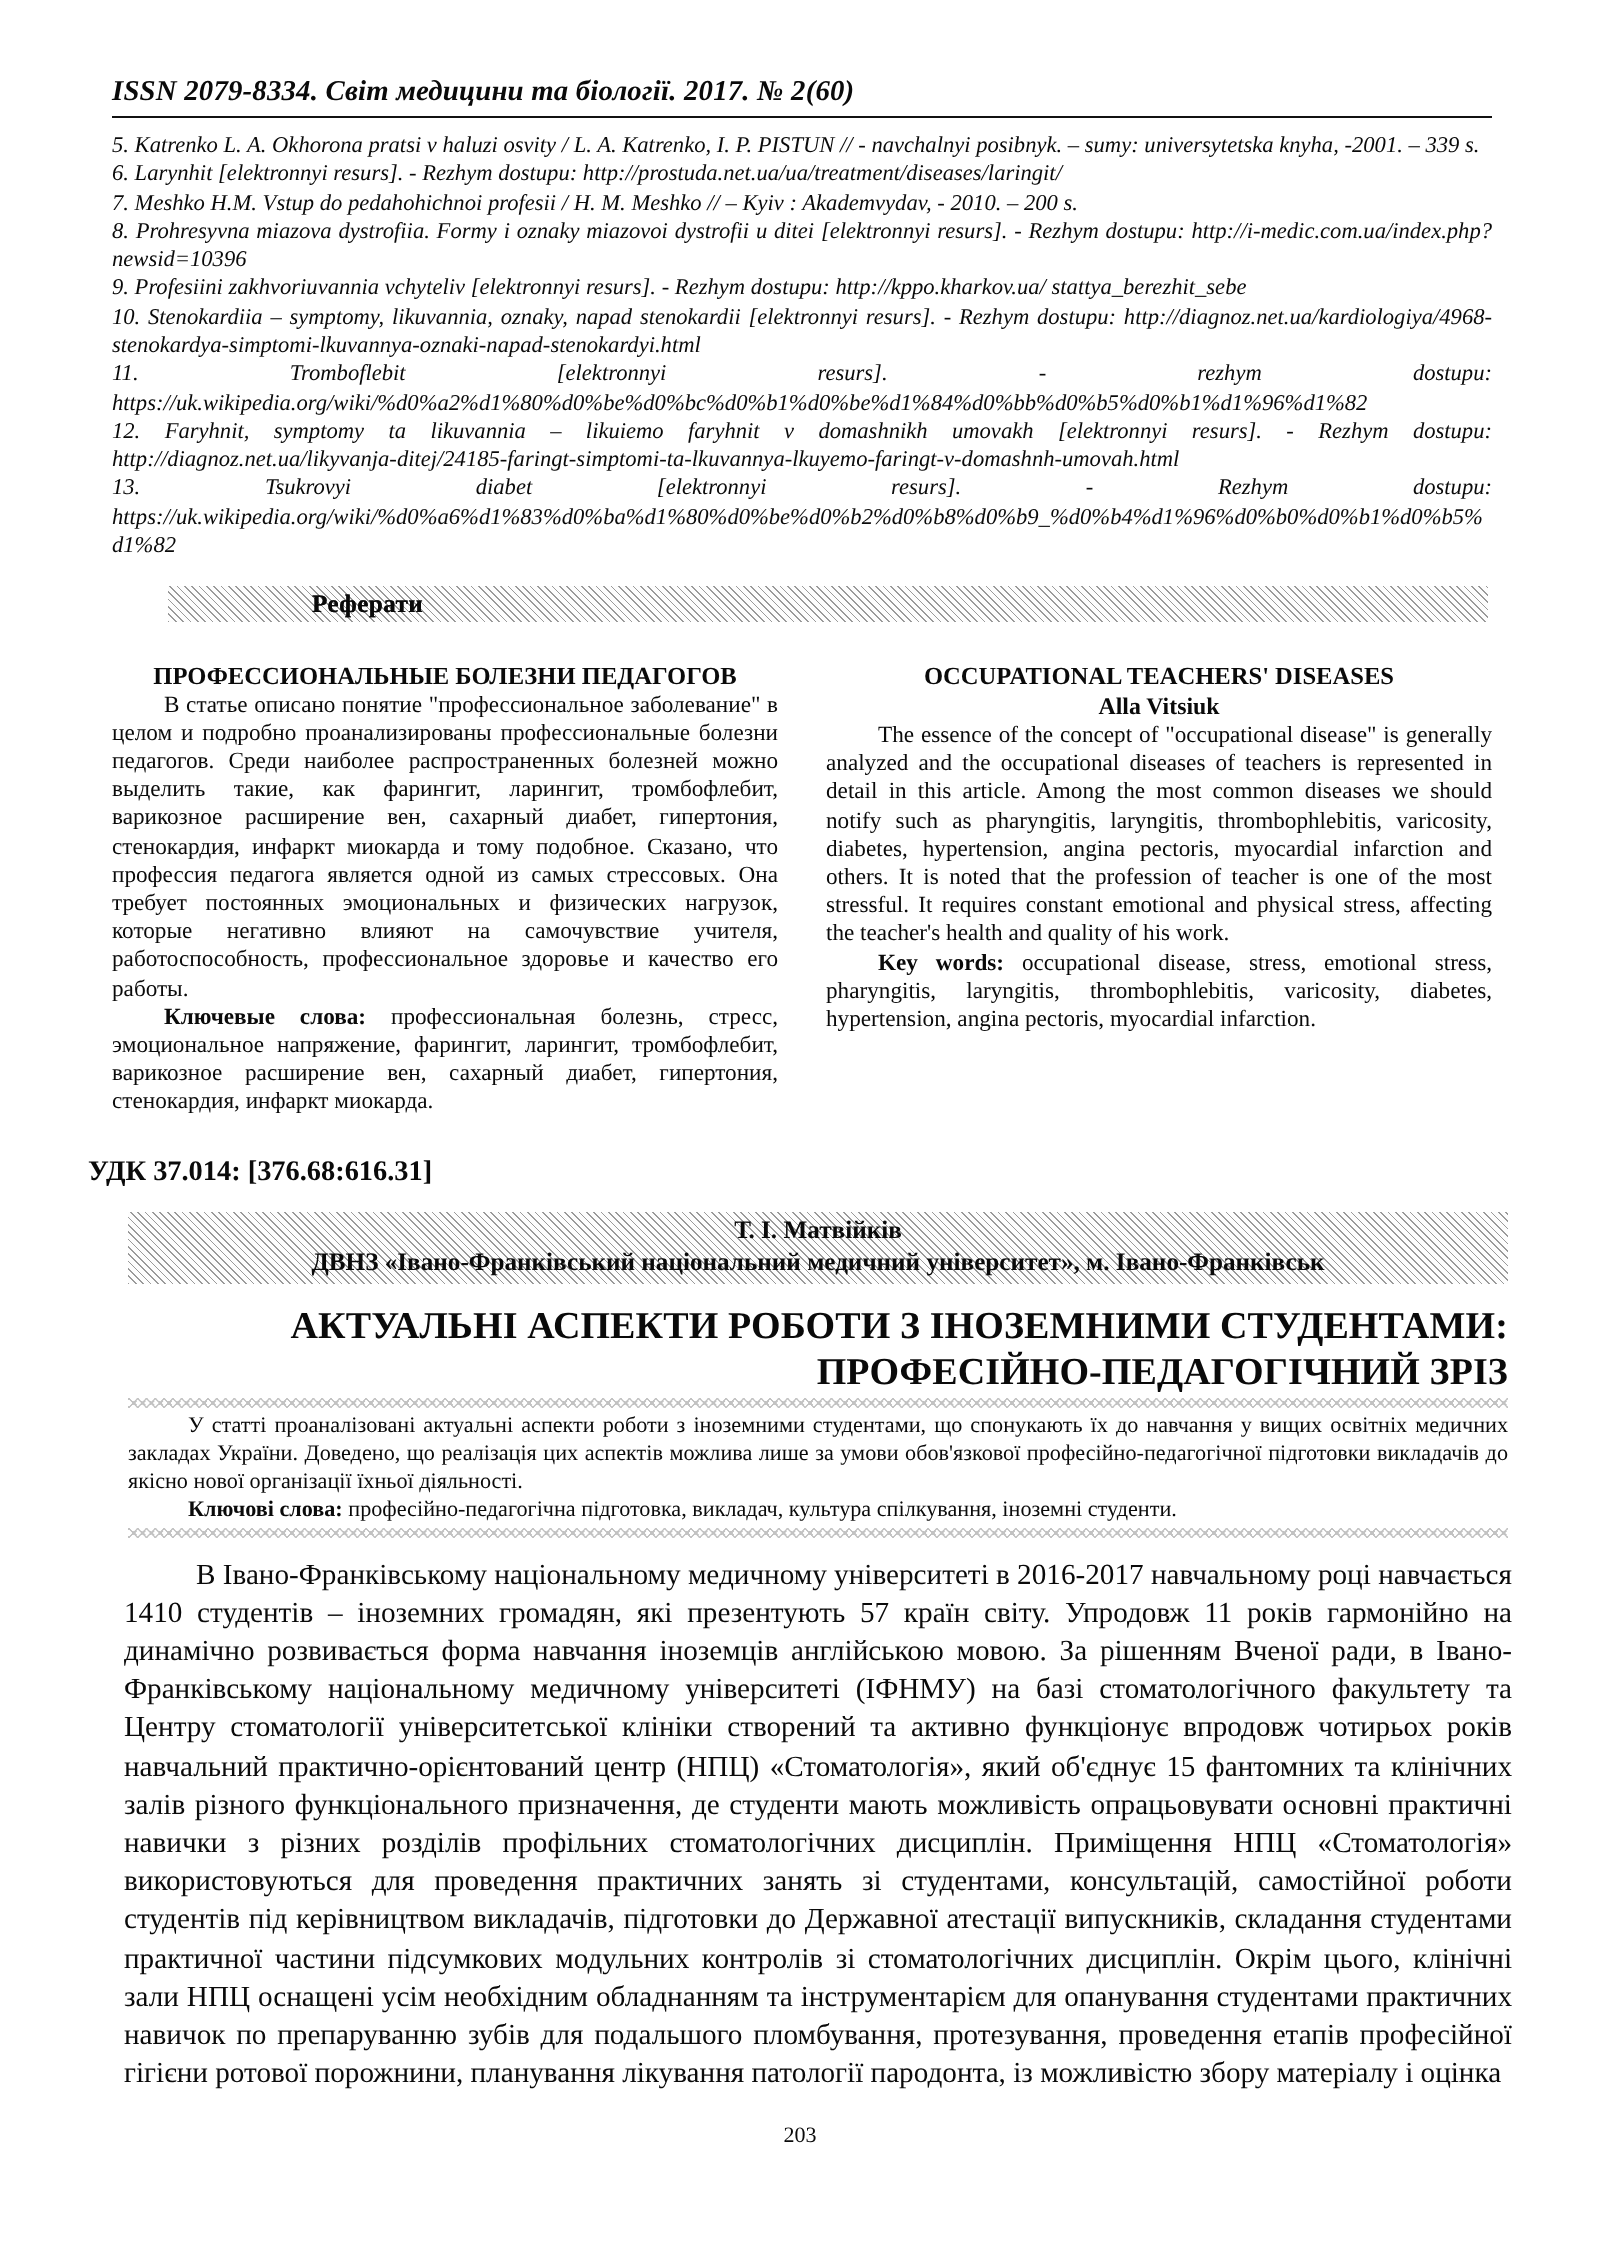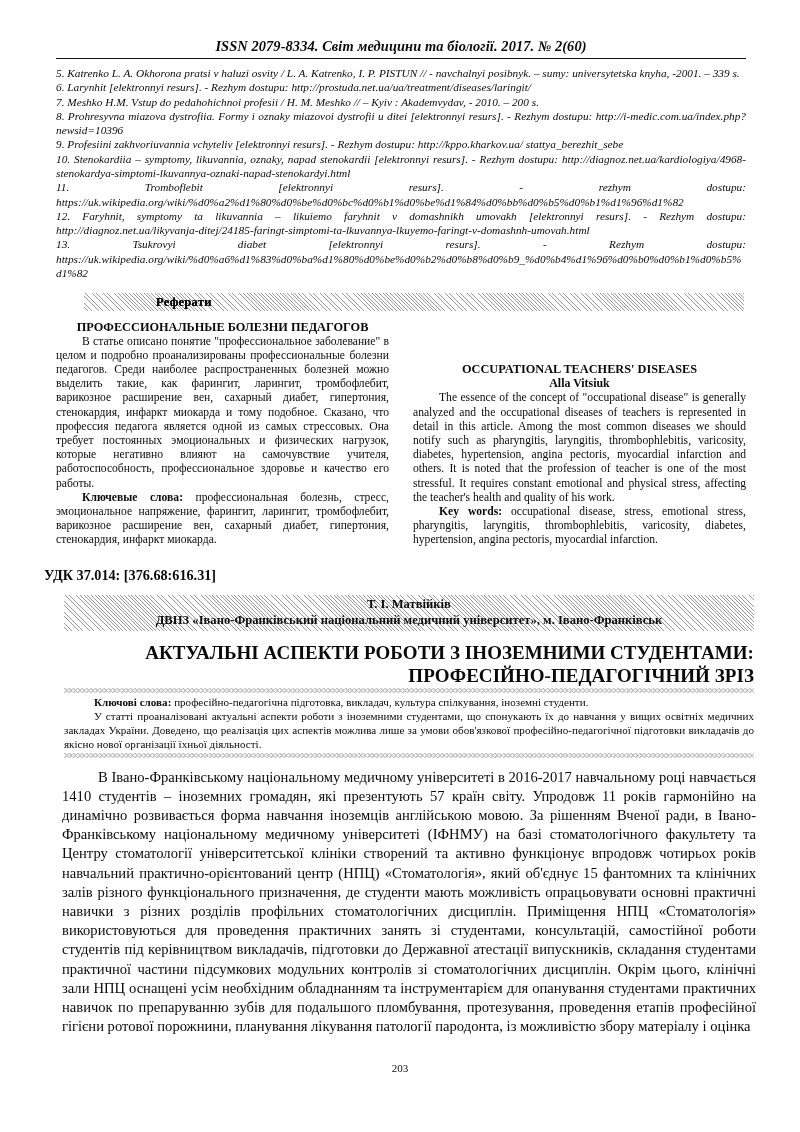--- a/index.html
+++ b/index.html
@@ -24,21 +24,21 @@
   }
   .inner {
     position: absolute;
     left: 56px;
     top: 38px;
     width: 690px;
   }
 
   
   .runhead {
-    text-align: center;
+    text-align: left;
     font-weight: bold;
     font-style: italic;
     font-size: 14.4px;
     letter-spacing: 0.1px;
     padding-bottom: 2px;
   }
   .rule {
     border: 0;
     border-top: 1.6px solid #111;
     margin: 1px 0 7px 0;
@@ -85,22 +85,21 @@
     font-weight: bold;
     font-size: 12.6px;
     letter-spacing: 0.2px;
     text-shadow: 0 0 0 #000;
   }
 
   
   .abs-wrap {
     display: flex;
     gap: 24px;
-    margin-top: 9px;
-    align-items: flex-end;
+    margin-top: 20px;
   }
   .abs-col {
     width: 333px;
     font-size: 11.6px;
     line-height: 1.225;
     text-align: justify;
   }
   .abs-title {
     text-align: center;
     font-weight: bold;
@@ -266,22 +265,22 @@
 
     <div class="hatch banner-author">
       <div class="a-name">Т. І. Матвійків</div>
       <div class="a-aff">ДВНЗ «Івано-Франківський національний медичний університет», м. Івано-Франківськ</div>
     </div>
 
     <div class="art-title">АКТУАЛЬНІ АСПЕКТИ РОБОТИ З ІНОЗЕМНИМИ СТУДЕНТАМИ: ПРОФЕСІЙНО-ПЕДАГОГІЧНИЙ ЗРІЗ</div>
 
     <div class="wavy"></div>
     <div class="ua-abs">
+      <p>У статті проаналізовані актуальні аспекти роботи з іноземними студентами, що спонукають їх до навчання у вищих освітніх медичних закладах України. Доведено, що реалізація цих аспектів можлива лише за умови обов'язкової професійно-педагогічної підготовки викладачів до якісно нової організації їхньої діяльності.</p>
       <p><span class="kw">Ключові слова:</span> <span>професійно-педагогічна підготовка, викладач, культура спілкування, іноземні студенти.</span></p>
-      <p>У статті проаналізовані актуальні аспекти роботи з іноземними студентами, що спонукають їх до навчання у вищих освітніх медичних закладах України. Доведено, що реалізація цих аспектів можлива лише за умови обов'язкової професійно-педагогічної підготовки викладачів до якісно нової організації їхньої діяльності.</p>
     </div>
     <div class="wavy"></div>
 
     <div class="body-text">
       <p>В Івано-Франківському національному медичному університеті в 2016-2017 навчальному році навчається 1410 студентів – іноземних громадян, які презентують 57 країн світу. Упродовж 11 років гармонійно на динамічно розвивається форма навчання іноземців англійською мовою. За рішенням Вченої ради, в Івано-Франківському національному медичному університеті (ІФНМУ) на базі стоматологічного факультету та Центру стоматології університетської клініки створений та активно функціонує впродовж чотирьох років навчальний практично-орієнтований центр (НПЦ) «Стоматологія», який об'єднує 15 фантомних та клінічних залів різного функціонального призначення, де студенти мають можливість опрацьовувати основні практичні навички з різних розділів профільних стоматологічних дисциплін. Приміщення НПЦ «Стоматологія» використовуються для проведення практичних занять зі студентами, консультацій, самостійної роботи студентів під керівництвом викладачів, підготовки до Державної атестації випускників, складання студентами практичної частини підсумкових модульних контролів зі стоматологічних дисциплін. Окрім цього, клінічні зали НПЦ оснащені усім необхідним обладнанням та інструментарієм для опанування студентами практичних навичок по препаруванню зубів для подальшого пломбування, протезування, проведення етапів професійної гігієни ротової порожнини, планування лікування патології пародонта, із можливістю збору матеріалу і оцінка</p>
     </div>
 
   </div>
 
   <div class="pageno">203</div>

